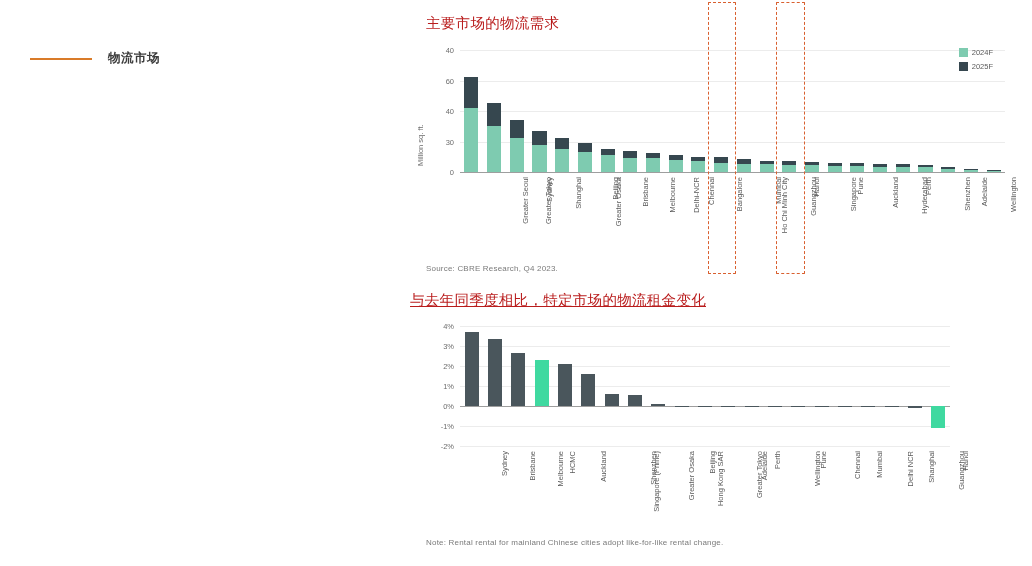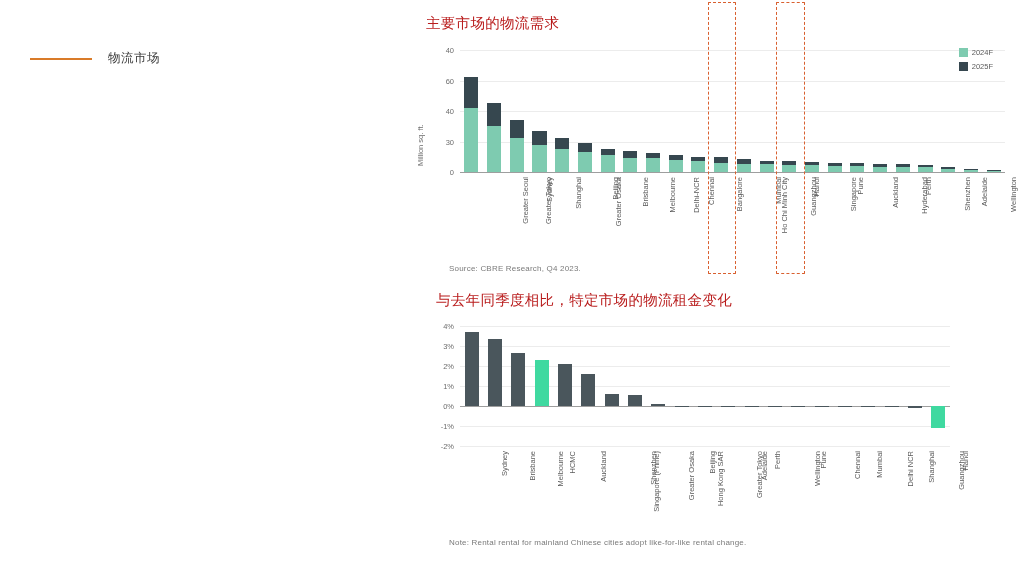--- a/index.html
+++ b/index.html
@@ -6,36 +6,36 @@
   body {
     width:1032px; height:566px;
     background:#ffffff;
     font-family:"Liberation Sans", sans-serif;
     color:#3c3c3c;
     overflow:hidden;
     position:relative;
   }
   
   .left-panel { position:absolute; left:0; top:0; width:400px; height:566px; }
-  .eyebrow { position:absolute; left:30px; top:50px; display:flex; align-items:center; }
+  .eyebrow { position:absolute; left:30px; top:50px; display:flex; align-items:center;font-weight:bold; }
   .eyebrow .rule { width:62px; height:2px; background:#d97b29; margin-right:16px; }
   .eyebrow .eyebrow-text { font-size:12.5px; color:#3c3c3c; letter-spacing:.5px; }
   .headline {
     position:absolute; left:30px; top:142px; width:330px;
     font-size:30px; line-height:1.33; color:#4a4a4a; font-weight:400;
     letter-spacing:.5px;
   }
   
   .charts { position:absolute; left:400px; top:0; width:632px; height:566px; }
 
   .chart-title { font-size:14.5px; color:#b91c1c; letter-spacing:.3px; }
   #chart1-title { position:absolute; left:26px; top:14px; }
-  #chart2-title { position:absolute; left:36px; top:291px; }
-
-  .source-note { font-size:8px; color:#7a7a7a; letter-spacing:.2px;margin-left:23px; }
+  #chart2-title { position:absolute; left:10px; top:291px;text-decoration:underline; }
+
+  .source-note { font-size:8px; color:#7a7a7a; letter-spacing:.2px; }
   #source1 { position:absolute; left:26px; top:264px; }
   #note2   { position:absolute; left:26px; top:538px; }
 
   
   .plot { position:absolute; }
   .ylabel-tick { position:absolute; right:4px; font-size:7.5px; color:#6d6d6d; transform:translateY(-50%); }
   .gridline { position:absolute; left:0; right:0; height:1px; background:#ececec; }
   .axis-title {
     position:absolute; font-size:7.5px; color:#6d6d6d;
     transform-origin:0 0; transform:rotate(-90deg); white-space:nowrap;

